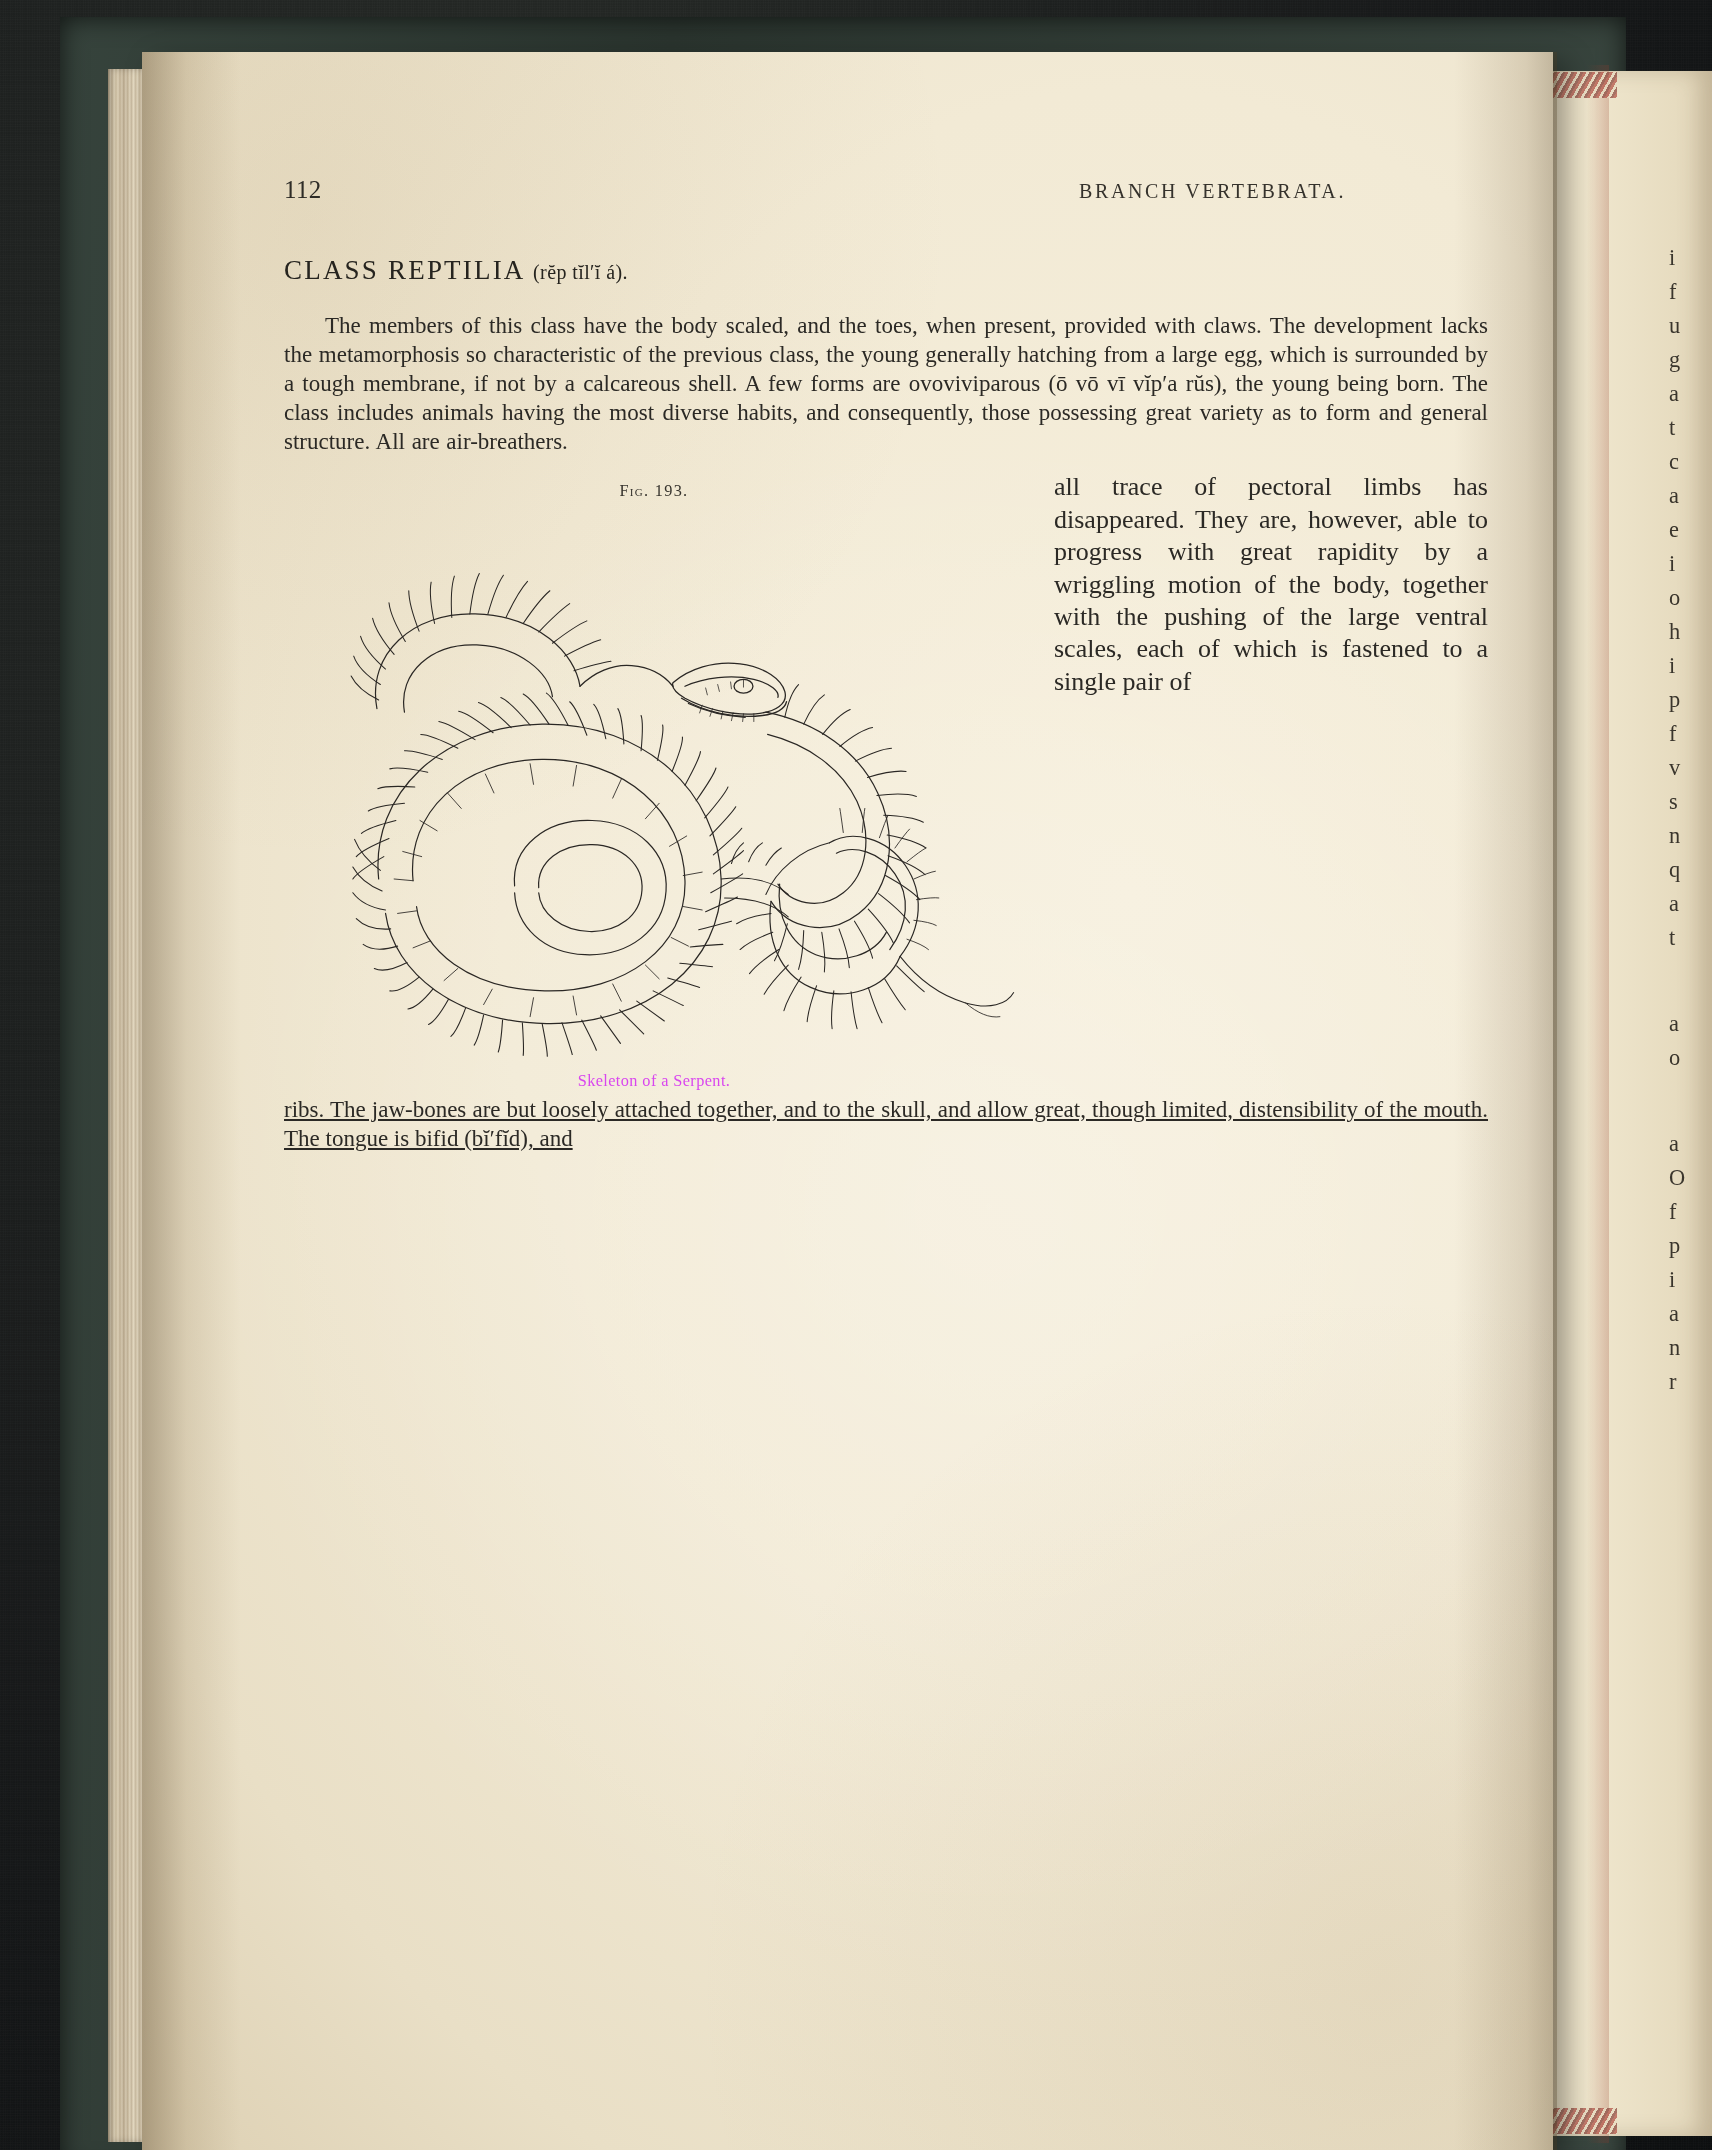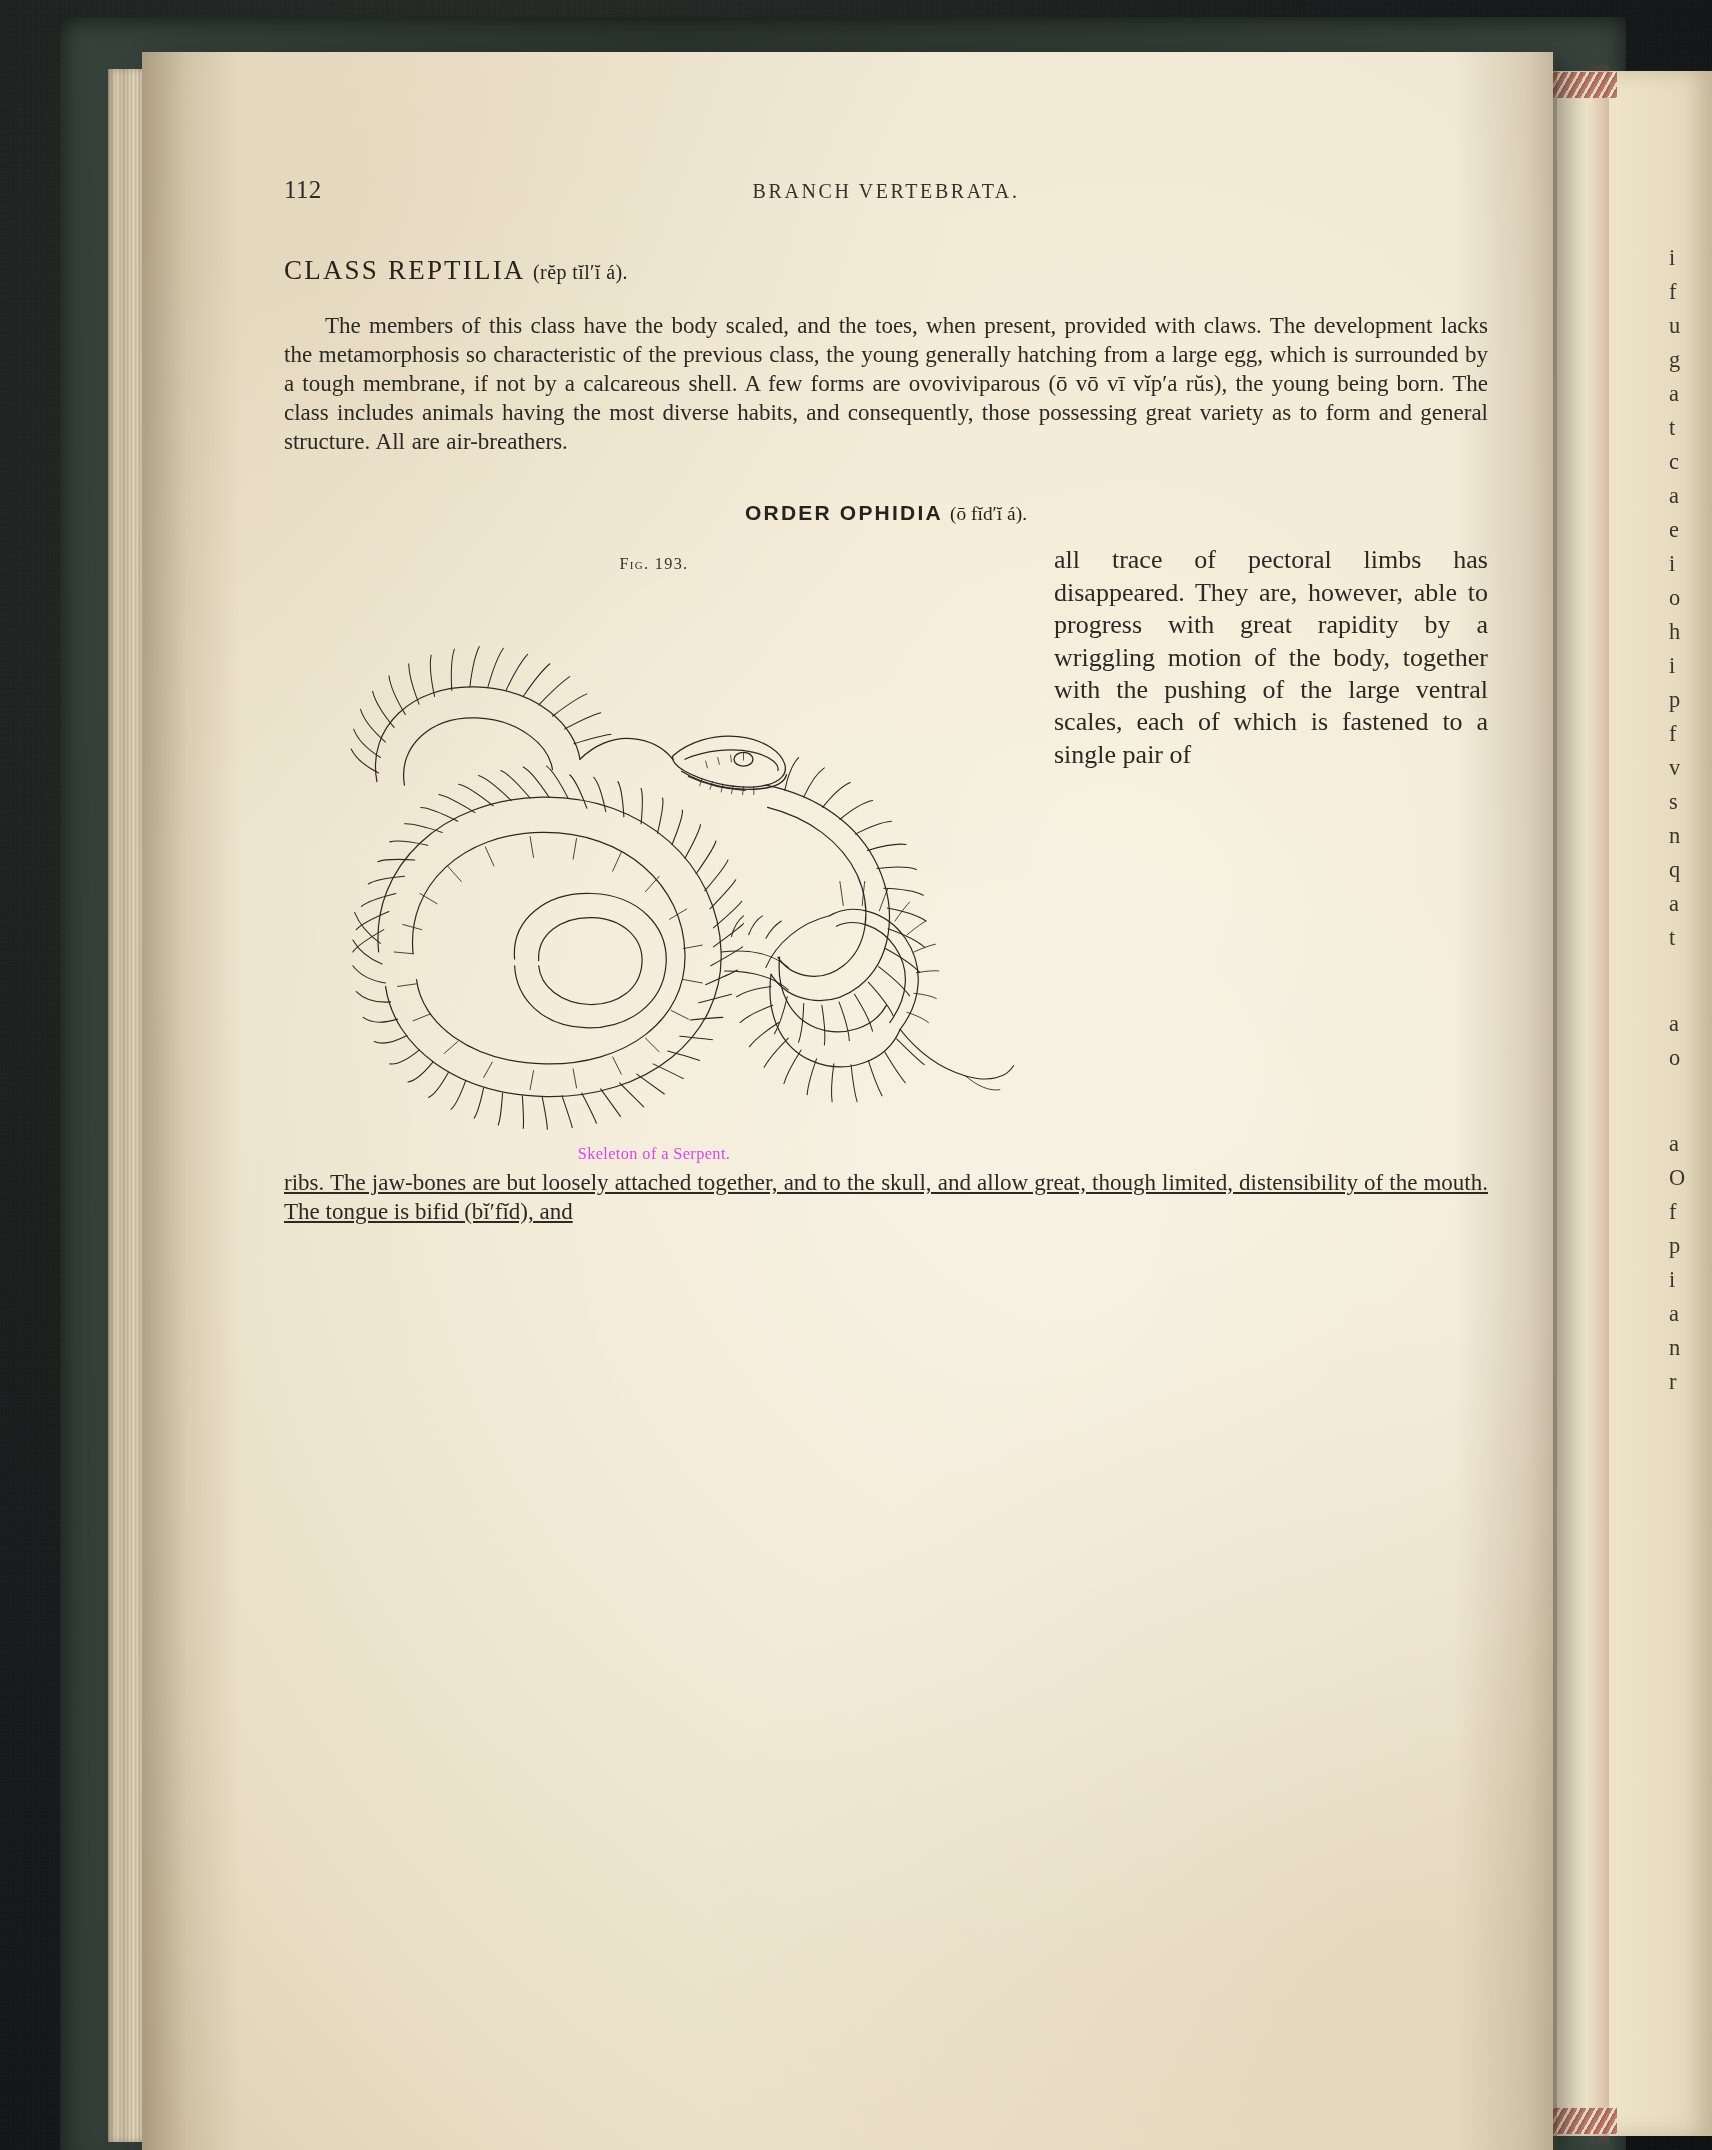--- a/index.html
+++ b/index.html
@@ -137,21 +137,21 @@
   .folio {
     font-family: "Liberation Serif", serif;
     font-size: 25px;
     color: #2e2c27;
     width: 142px;
   }
   .runhead-title {
     font-size: 20px;
     letter-spacing: 2.6px;
     color: #35322c;
-    text-align: center;
+    text-align: right;
     flex: 1;
     padding-right: 142px;
   }
 
   h2.class-head {
     text-align: left;
     font-weight: normal;
     font-size: 27px;
     letter-spacing: 2.2px;
     margin: 51px 0 25px 0;
@@ -284,24 +284,20 @@
     <span class="runhead-title">BRANCH VERTEBRATA.</span>
   </div>
 
   <h2 class="class-head">
     <span>CLASS REPTILIA</span>
     <span class="pron">(rĕp tĭl′ĭ á).</span>
   </h2>
 
   <p class="body">The members of this class have the body scaled, and the toes, when present, provided with claws.  The development lacks the metamorphosis so characteristic of the previous class, the young generally hatching from a large egg, which is surrounded by a tough membrane, if not by a calcareous shell.  A few forms are ovoviviparous (ō vō vī vĭp′a rŭs), the young being born.  The class includes animals having the most diverse habits, and consequently, those possessing great variety as to form and general structure.  All are air-breathers.</p>
 
-  <h3 class="order-head">
-    <span>ORDER OPHIDIA</span>
-    <span class="pron">(ō fĭd′ĭ á).</span>
-  </h3>
 
 
   <div class="figblock">
 
     <div class="figwrap">
       <div class="figcap-top">Fig. 193.</div>
 
       <svg class="figimg" viewBox="0 0 860 645" aria-hidden="true">
         <g fill="none" stroke="#2a2724" stroke-width="1.5" stroke-linecap="round">
 

